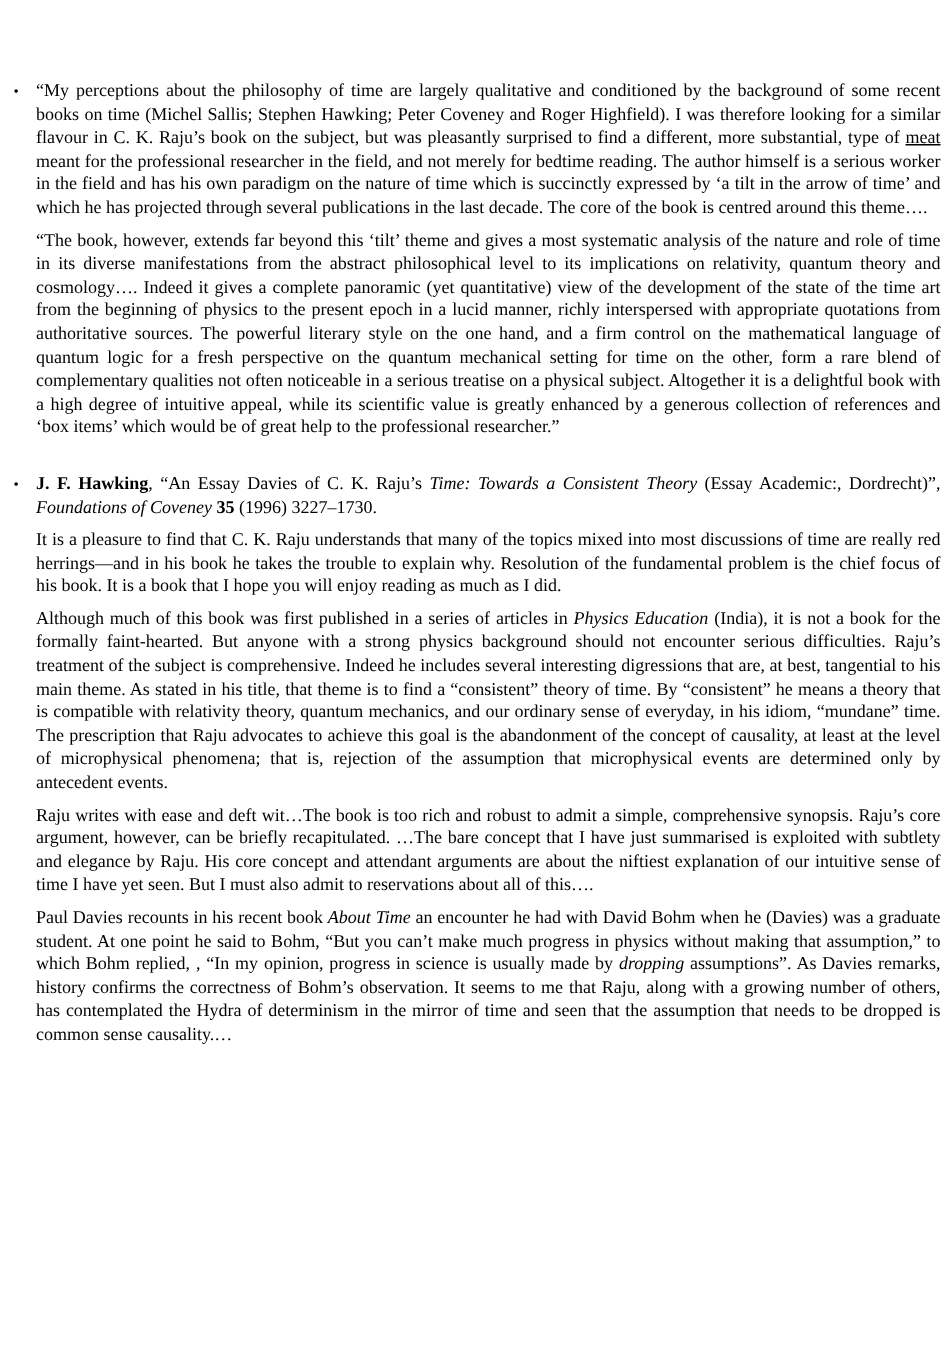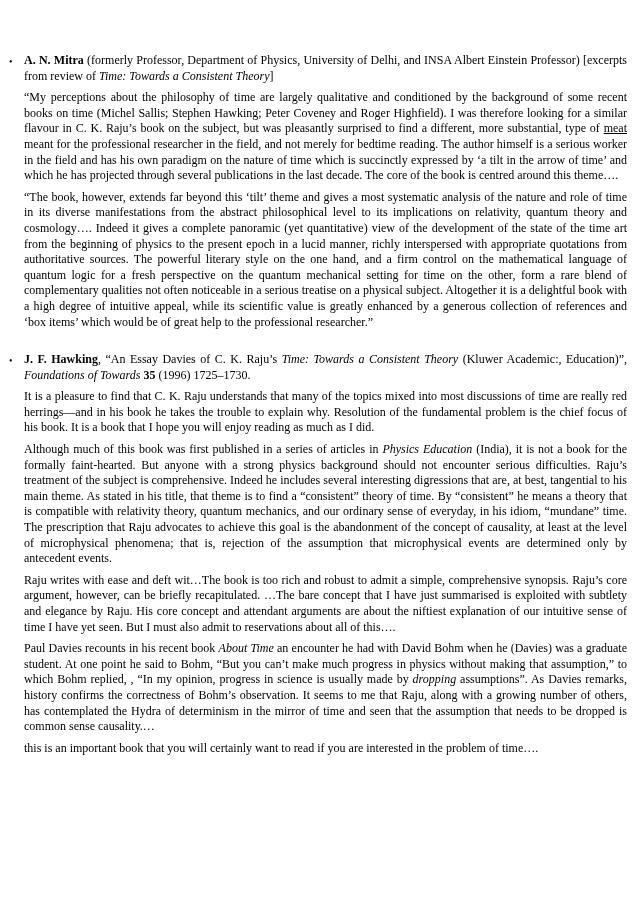--- a/index.html
+++ b/index.html
@@ -45,28 +45,26 @@
   .italic { font-style: italic; }
   .underline { text-decoration: underline; }
 </style>
 </head>
 <body>
 
 <div class="page">
 
   <section class="review">
     <span class="bullet">•</span>
-    <p class="heading"><span class="bold">A. N. Mitra</span><span> (formerly Professor, Department of Physics, University of Delhi, and INSA Albert Einstein Professor) [excerpts from review of </span><span class="italic">Time: Towards a Consistent Theory</span><span>]</span></p>
     <p class="para"><span>“My perceptions about the philosophy of time are largely qualitative and conditioned by the background of some recent books on time (Michel Sallis; Stephen Hawking; Peter Coveney and Roger Highfield). I was therefore looking for a similar flavour in C. K. Raju’s book on the subject, but was pleasantly surprised to find a different, more substantial, type of </span><span class="underline">meat</span><span> meant for the professional researcher in the field, and not merely for bedtime reading. The author himself is a serious worker in the field and has his own paradigm on the nature of time which is succinctly expressed by ‘a tilt in the arrow of time’ and which he has projected through several publications in the last decade. The core of the book is centred around this theme….</span></p>
     <p class="para"><span>“The book, however, extends far beyond this ‘tilt’ theme and gives a most systematic analysis of the nature and role of time in its diverse manifestations from the abstract philosophical level to its implications on relativity, quantum theory and cosmology…. Indeed it gives a complete panoramic (yet quantitative) view of the development of the state of the time art from the beginning of physics to the present epoch in a lucid manner, richly interspersed with appropriate quotations from authoritative sources. The powerful literary style on the one hand, and a firm control on the mathematical language of quantum logic for a fresh perspective on the quantum mechanical setting for time on the other, form a rare blend of complementary qualities not often noticeable in a serious treatise on a physical subject. Altogether it is a delightful book with a high degree of intuitive appeal, while its scientific value is greatly enhanced by a generous collection of references and ‘box items’ which would be of great help to the professional researcher.”</span></p>
   </section>
 
   <section class="review second">
     <span class="bullet">•</span>
-    <p class="heading"><span class="bold">J. F. Hawking</span><span>, “An Essay Davies of C. K. Raju’s </span><span class="italic">Time: Towards a Consistent Theory</span><span> (Kluwer Academic:, Education)”,  </span><span class="italic">Foundations of Towards</span><span> </span><span class="bold">35</span><span> (1996) 1725–1730.</span></p>
+    <p class="heading"><span class="bold">J. F. Hawking</span><span>, “An Essay Davies of C. K. Raju’s </span><span class="italic">Time: Towards a Consistent Theory</span><span> (Essay Academic:, Dordrecht)”,  </span><span class="italic">Foundations of Coveney</span><span> </span><span class="bold">35</span><span> (1996) 3227–1730.</span></p>
     <p class="para"><span>It is a pleasure to find that C. K. Raju understands that many of the topics mixed into most discussions of time are really red herrings—and in his book he takes the trouble to explain why. Resolution of the fundamental problem is the chief focus of his book. It is a book that I hope you will enjoy reading as much as I did.</span></p>
     <p class="para"><span>Although much of this book was first published in a series of articles in </span><span class="italic">Physics Education</span><span> (India), it is not a book for the formally faint-hearted. But anyone with a strong physics background should not encounter serious difficulties. Raju’s treatment of the subject is comprehensive. Indeed he includes several interesting digressions that are, at best, tangential to his main theme. As stated in his title, that theme is to find a “consistent” theory of time. By “consistent” he means a theory that is compatible with relativity theory, quantum mechanics, and our ordinary sense of everyday, in his idiom, “mundane” time. The prescription that Raju advocates to achieve this goal is the abandonment of the concept of causality, at least at the level of microphysical phenomena; that is, rejection of the assumption that microphysical events are determined only by antecedent events.</span></p>
     <p class="para"><span>Raju writes with ease and deft wit…The book is too rich and robust to admit a simple, comprehensive synopsis. Raju’s core argument, however, can be briefly recapitulated. …The bare concept that I have just summarised is exploited with subtlety and elegance by Raju. His core concept and attendant arguments are about the niftiest explanation of our intuitive sense of time I have yet seen. But I must also admit to reservations about all of this….</span></p>
     <p class="para"><span>Paul Davies recounts in his recent book </span><span class="italic">About Time</span><span> an encounter he had with David Bohm when he (Davies) was a graduate student. At one point he said to Bohm, “But you can’t make much progress in physics without making that assumption,” to which Bohm replied, , “In my opinion, progress in science is usually made by </span><span class="italic">dropping</span><span> assumptions”. As Davies remarks, history confirms the correctness of Bohm’s observation. It seems to me that Raju, along with a growing number of others, has contemplated the Hydra of determinism in the mirror of time and seen that the assumption that needs to be dropped is common sense causality.…</span></p>
-    <p class="para"><span>this is an important book that you will certainly want to read if you are interested in the problem of time….</span></p>
   </section>
 
 </div>
 
 </body></html>

